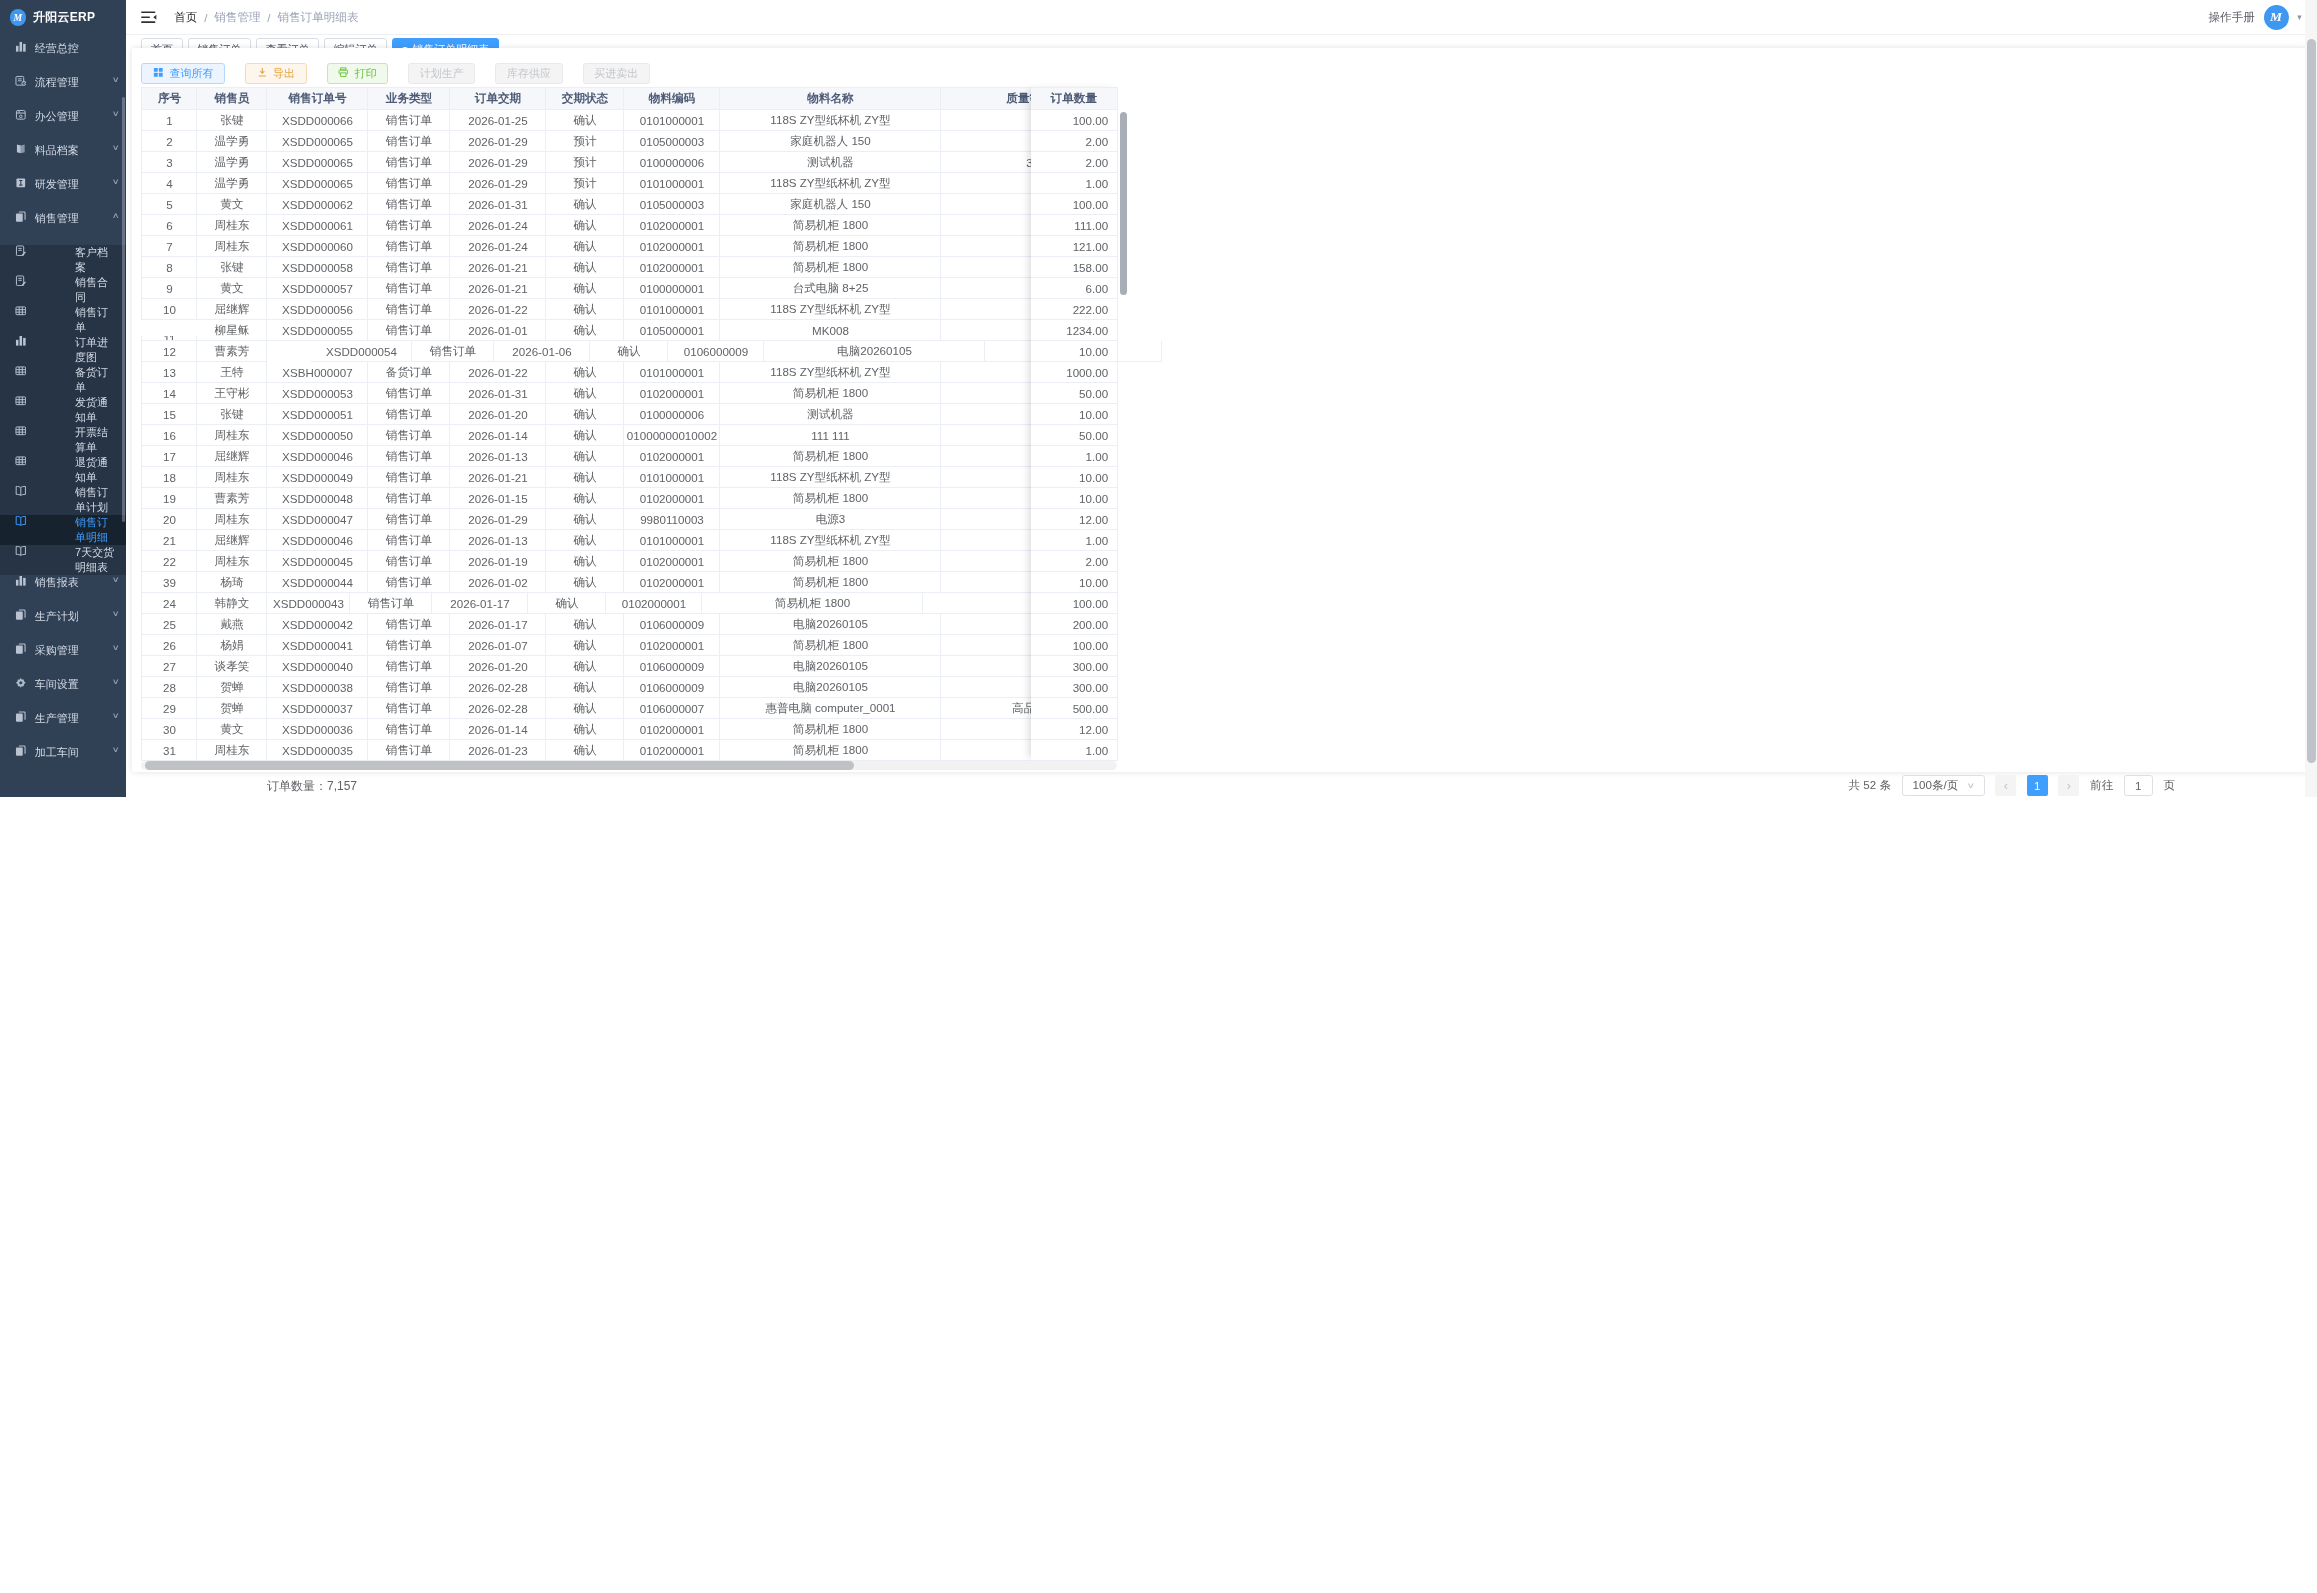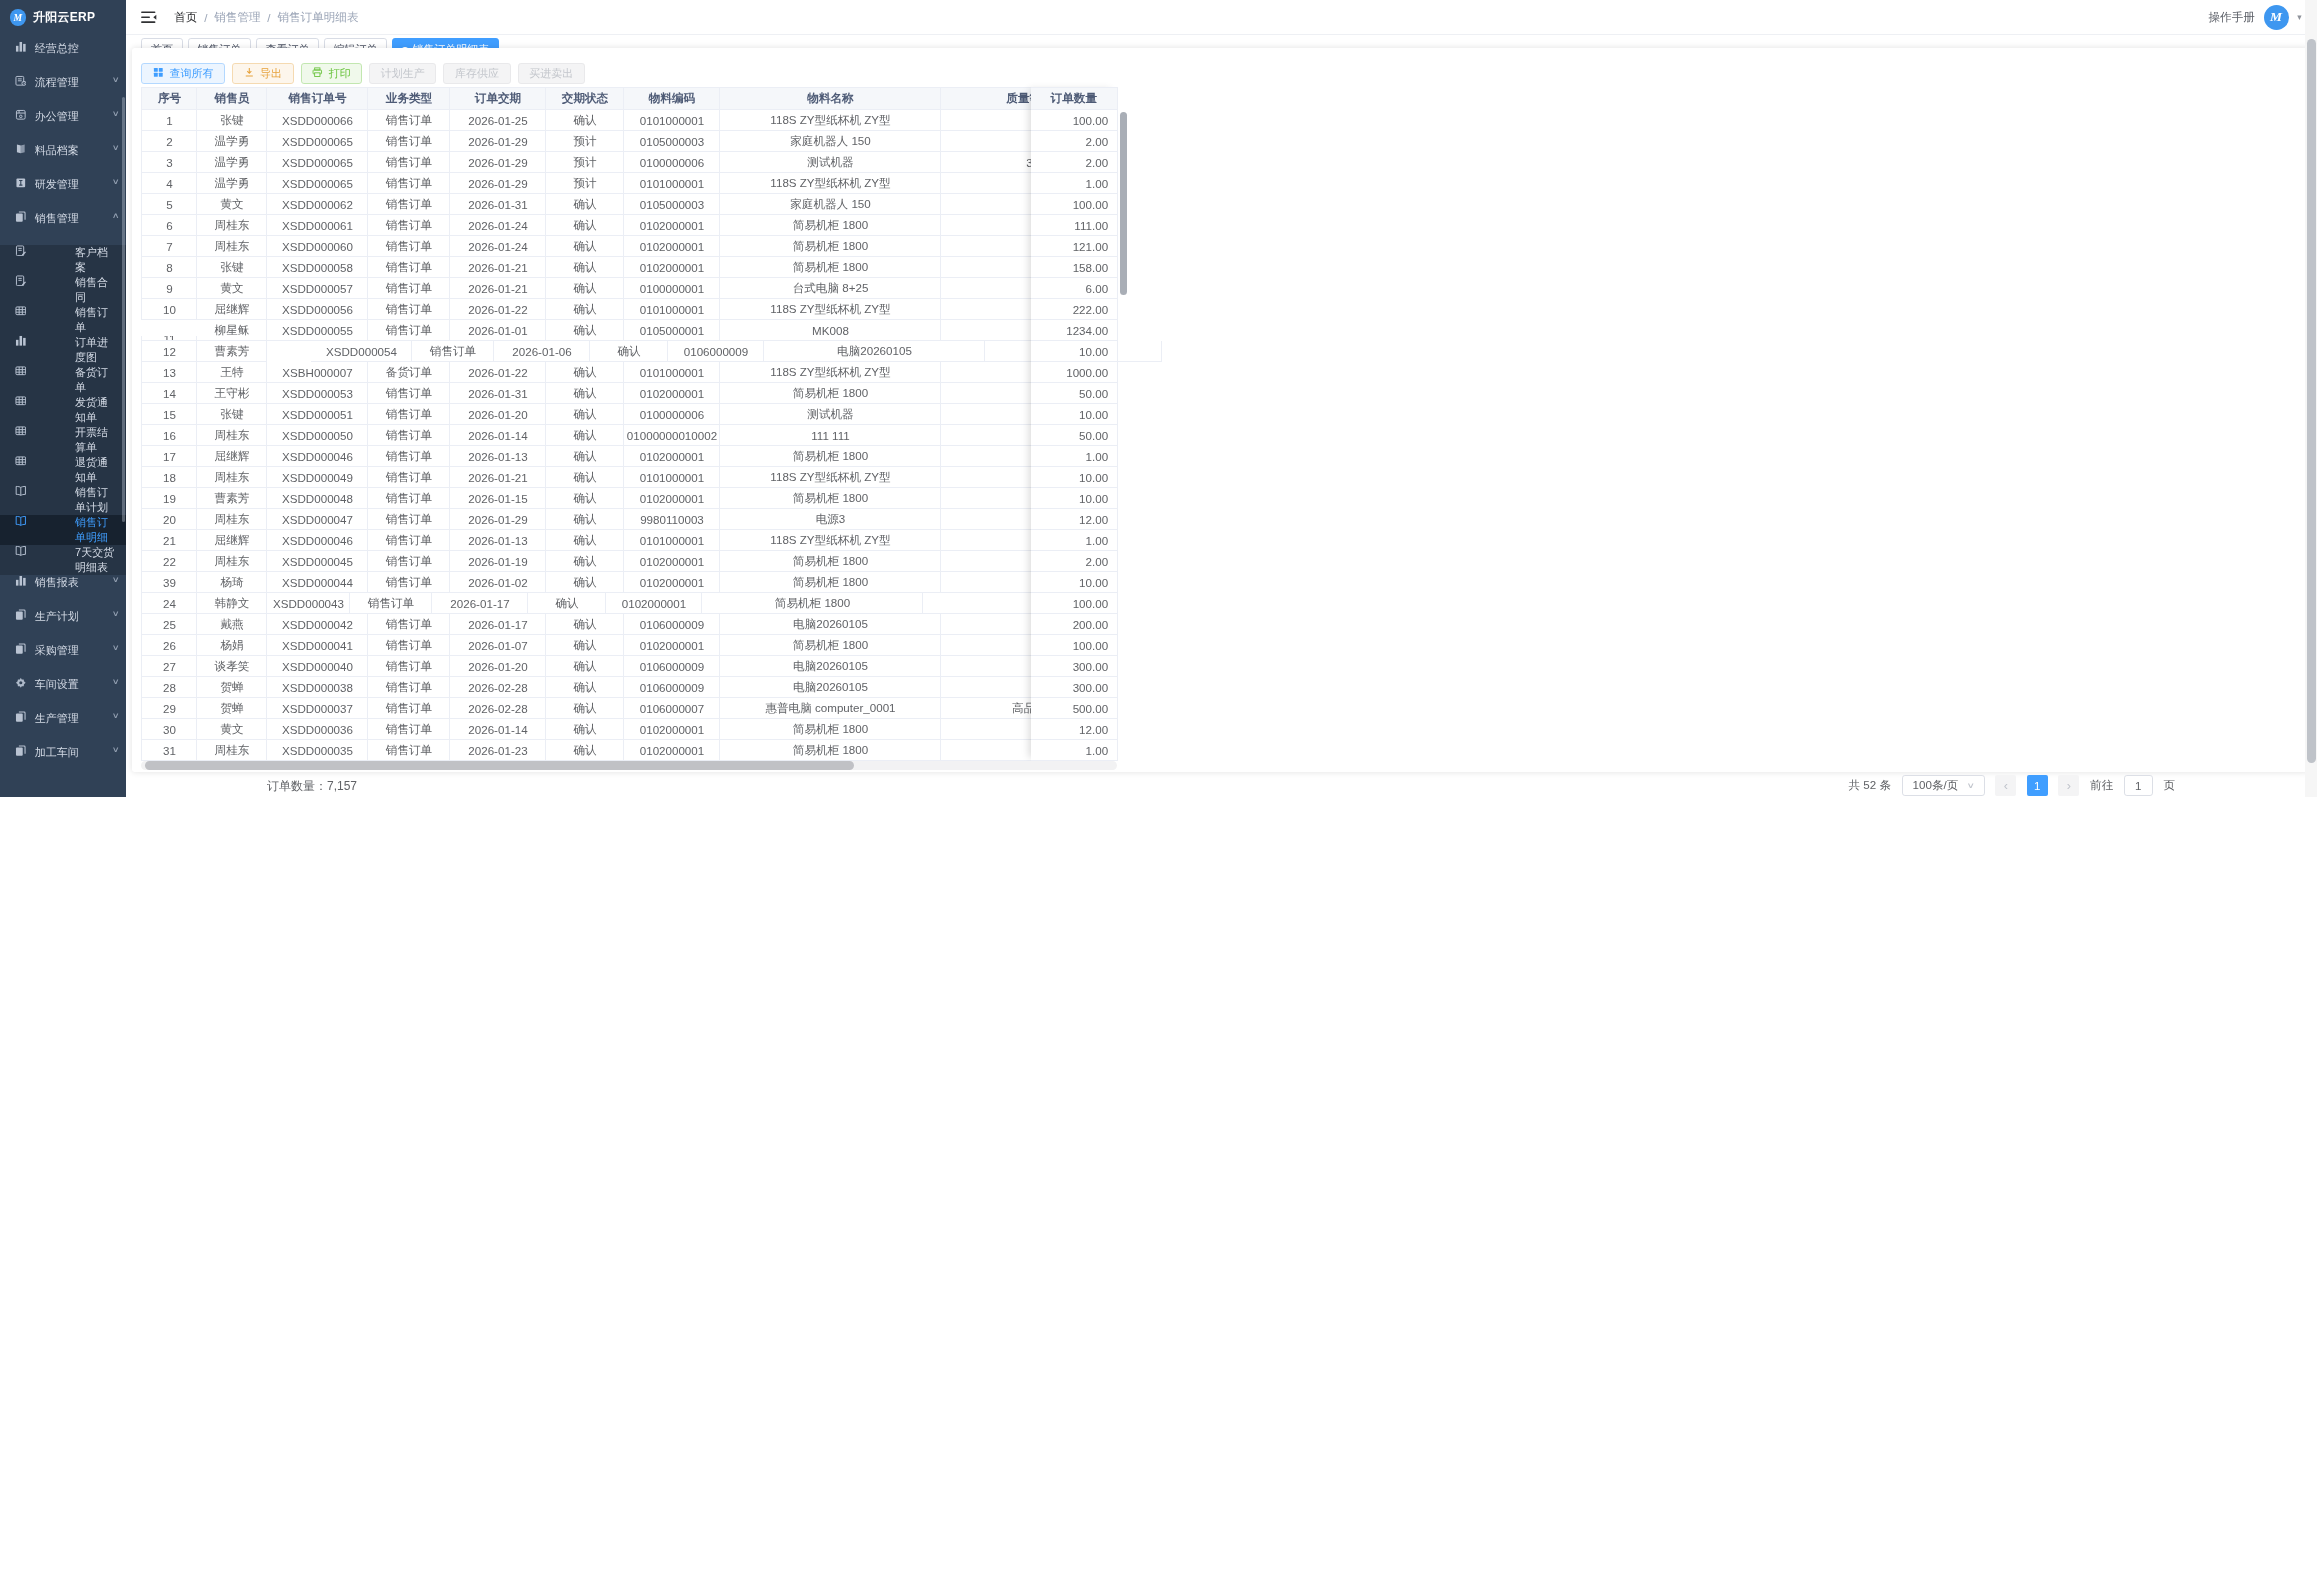--- a/index.html
+++ b/index.html
@@ -46,21 +46,21 @@
   .tabs-row { display:flex; gap:4.8px; }
   .tab { height:23px; border:1px solid #d8dce5; background:#fff; border-radius:2.9px;
     font-size:11px; color:#495060; padding:3.9px 8.7px; white-space:nowrap; cursor:pointer;
     display:flex; align-items:center; gap:4.8px; }
   .tab.active { background:#409eff; border-color:#409eff; color:#fff; }
   .tab .dot { width:5.8px; height:5.8px; border-radius:50%; background:#fff; flex:none; }
 
   
   .panel { position:absolute; left:5.8px; top:48px; right:7.7px; height:724px; background:#fff;
     border-radius:2.9px; box-shadow:0 0 6.8px rgba(0,0,0,.12); z-index:2; }
-  .toolbar { position:absolute; left:9.7px; top:14.5px; display:flex; gap:7px; }
+  .toolbar { position:absolute; left:9.7px; top:14.5px; display:flex; gap:20px; }
   .btn { display:inline-flex; align-items:center; gap:4.8px; height:21px; padding:0 10.6px;
     border-radius:2.9px; border:1px solid transparent; font-size:11px; cursor:pointer;
     background:#fff; font-family:inherit; }
   .btn .bicon { width:11.6px; height:11.6px; display:inline-flex; }
   .btn-primary  { background:#ecf5ff; border-color:#b3d8ff; color:#409eff; }
   .btn-warning  { background:#fdf6ec; border-color:#f5dab1; color:#e6a23c; }
   .btn-success  { background:#f0f9eb; border-color:#c2e7b0; color:#67c23a; }
   .btn-disabled { background:#f4f4f5; border-color:#e9e9eb; color:#c3c6cc; cursor:not-allowed; }
 
   

